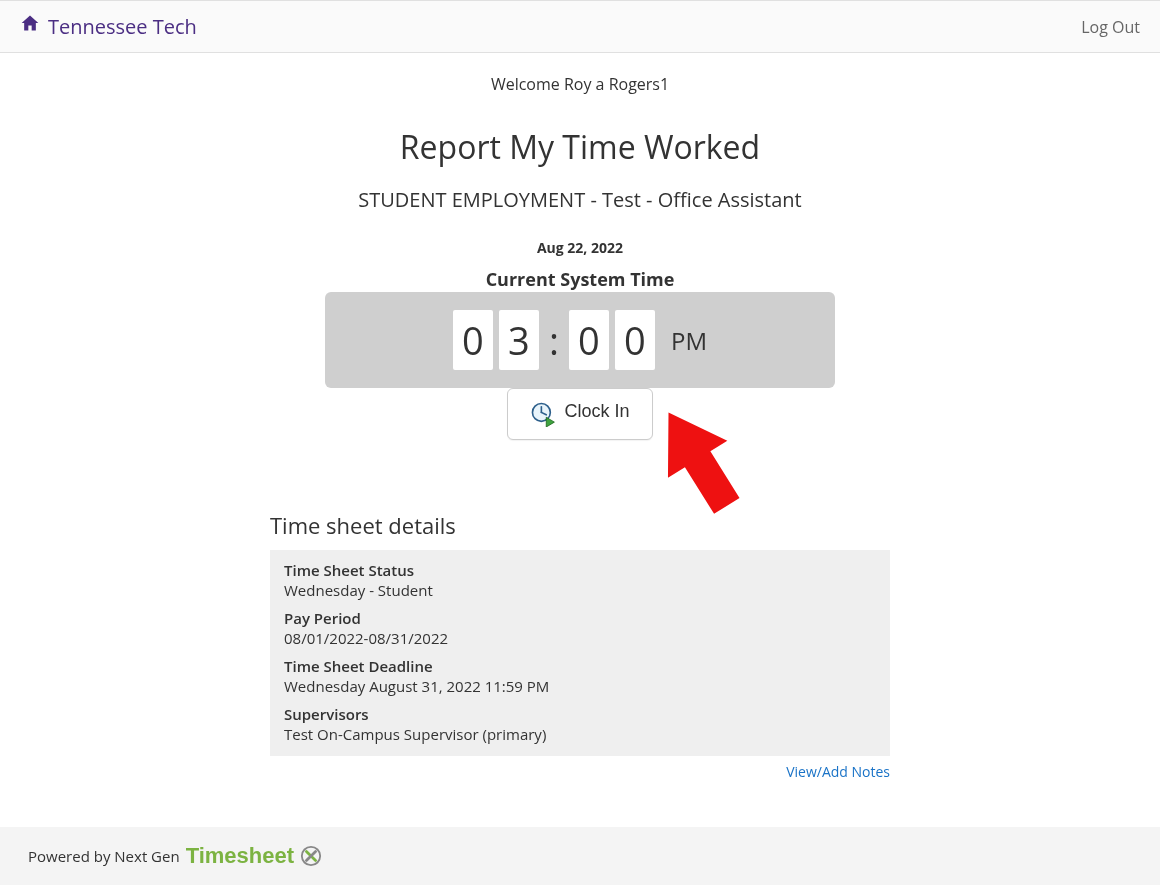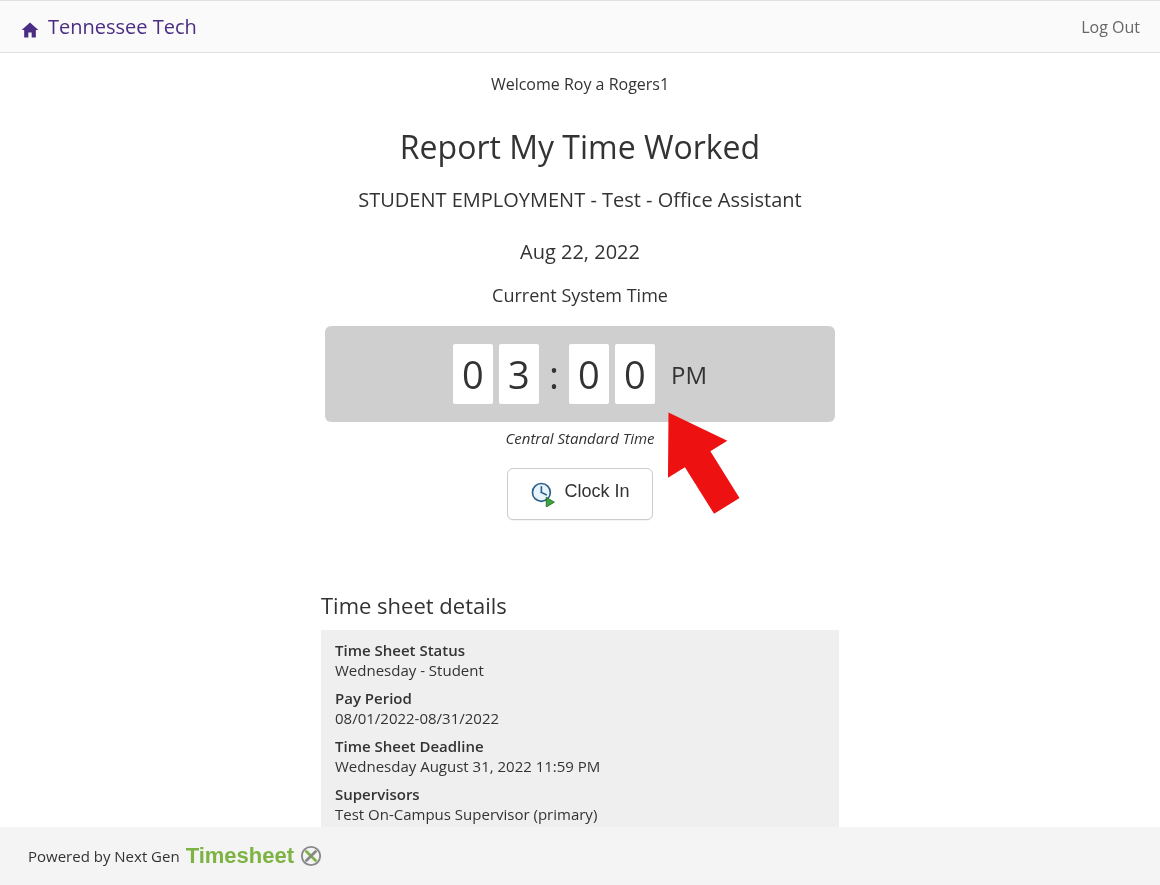--- a/index.html
+++ b/index.html
@@ -19,21 +19,21 @@
       display: flex;
       justify-content: space-between;
       align-items: center;
       padding: 12px 20px;
       border-top: 1px solid #e0e0e0;
       border-bottom: 1px solid #e0e0e0;
       background: #fafafa;
     }
     .brand {
       display: flex;
-      align-items: flex-end;
+      align-items: flex-start;
       gap: 8px;
       color: #4b2e83;
       font-size: 20px;
       font-weight: 400;
       text-decoration: none;
     }
     .brand svg {
       width: 20px;
       height: 20px;
       fill: #4b2e83;
@@ -59,30 +59,30 @@
       color: #333;
       margin-bottom: 18px;
     }
     .job-title {
       font-size: 20px;
       font-weight: 400;
       color: #333;
       margin-bottom: 25px;
     }
     .date-line {
-      font-size: 20px;
-      font-weight: 400;
-      color: #333;
-      margin-bottom: 18px;
+      font-size: 14px;
+      font-weight: 700;
+      color: #333;
+      margin-bottom: 10px;
     }
     .current-time-label {
       font-size: 18px;
-      font-weight: 400;
-      color: #333;
-      margin-bottom: 19px;
+      font-weight: 700;
+      color: #333;
+      margin-bottom: 1px;
     }
     .clock-box {
       width: 510px;
       margin: 0 auto;
       background: #cfcfcf;
       border-radius: 6px;
       padding: 18px 20px;
       display: flex;
       align-items: center;
       justify-content: center;
@@ -129,21 +129,21 @@
       font-size: 18px;
       color: #333;
       cursor: pointer;
       box-shadow: 0 1px 1px rgba(0,0,0,0.05);
     }
     .clock-in-btn svg {
       width: 26px;
       height: 26px;
     }
     .details-wrap {
-      width: 518px;
+      width: 620px;
       margin: 70px auto 0;
       text-align: left;
     }
     .details-heading {
       font-size: 22px;
       font-weight: 400;
       color: #333;
       margin-bottom: 10px;
     }
     .details-card {
@@ -226,21 +226,20 @@
 
   <div class="clock-box">
     <div class="digit">0</div>
     <div class="digit">3</div>
     <div class="colon">:</div>
     <div class="digit">0</div>
     <div class="digit">0</div>
     <div class="ampm">PM</div>
   </div>
 
-  <div class="tz">Central Standard Time</div>
 
   <button class="clock-in-btn">
     <svg viewBox="0 0 32 32">
       <circle cx="14" cy="14" r="11" fill="#e8f4fb" stroke="#2d5f8b" stroke-width="2"></circle>
       <line x1="14" y1="14" x2="14" y2="7" stroke="#2d5f8b" stroke-width="2" stroke-linecap="round"></line>
       <line x1="14" y1="14" x2="20" y2="17" stroke="#2d5f8b" stroke-width="2" stroke-linecap="round"></line>
       <path d="M20 20 L30 26 L20 32 Z" fill="#3fa33f" stroke="#1f661f" stroke-width="1"></path>
     </svg>
     <span>Clock In</span>
   </button>

